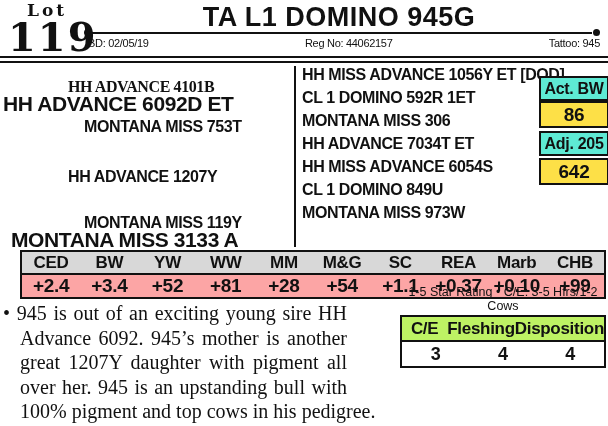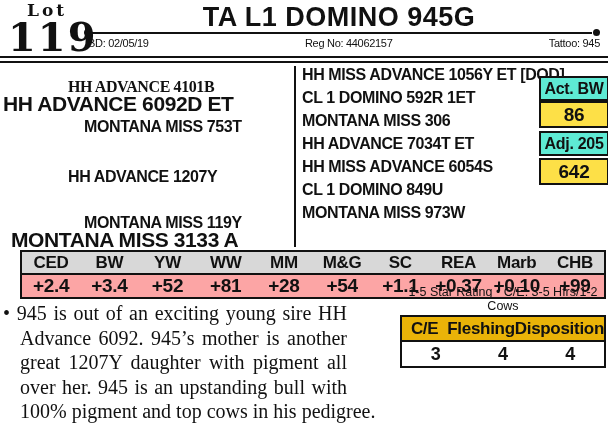--- a/index.html
+++ b/index.html
@@ -49,21 +49,21 @@
   .desc{position:absolute;left:3px;top:301px;width:344px;
         font-family:"Liberation Serif",serif;font-size:20px;line-height:24.5px;}
   .desc .jl{text-align:justify;text-align-last:justify;padding-left:17px;}
   .desc .first{padding-left:0;}
   .desc .last{text-align-last:left;white-space:nowrap;width:440px;}
 
   
   .ratings{position:absolute;right:2px;top:285px;width:206px;}
   .r-caption{text-align:center;font-size:12.5px;margin-bottom:2px;}
   .r-table{border:2px solid #111;}
-  .r-hdr{background:#eab308;border-bottom:2px solid #111;font-size:17px;font-weight:bold;
+  .r-hdr{background:#bef264;border-bottom:2px solid #111;font-size:17px;font-weight:bold;
          height:23px;line-height:23px;letter-spacing:-.3px;}
   .r-val{background:#fff;font-size:18px;font-weight:bold;height:24px;line-height:24px;}
 </style>
 </head>
 <body>
 
 <div id="page">
 
   <div class="lot-block">
     <div class="lot-word">Lot</div>

